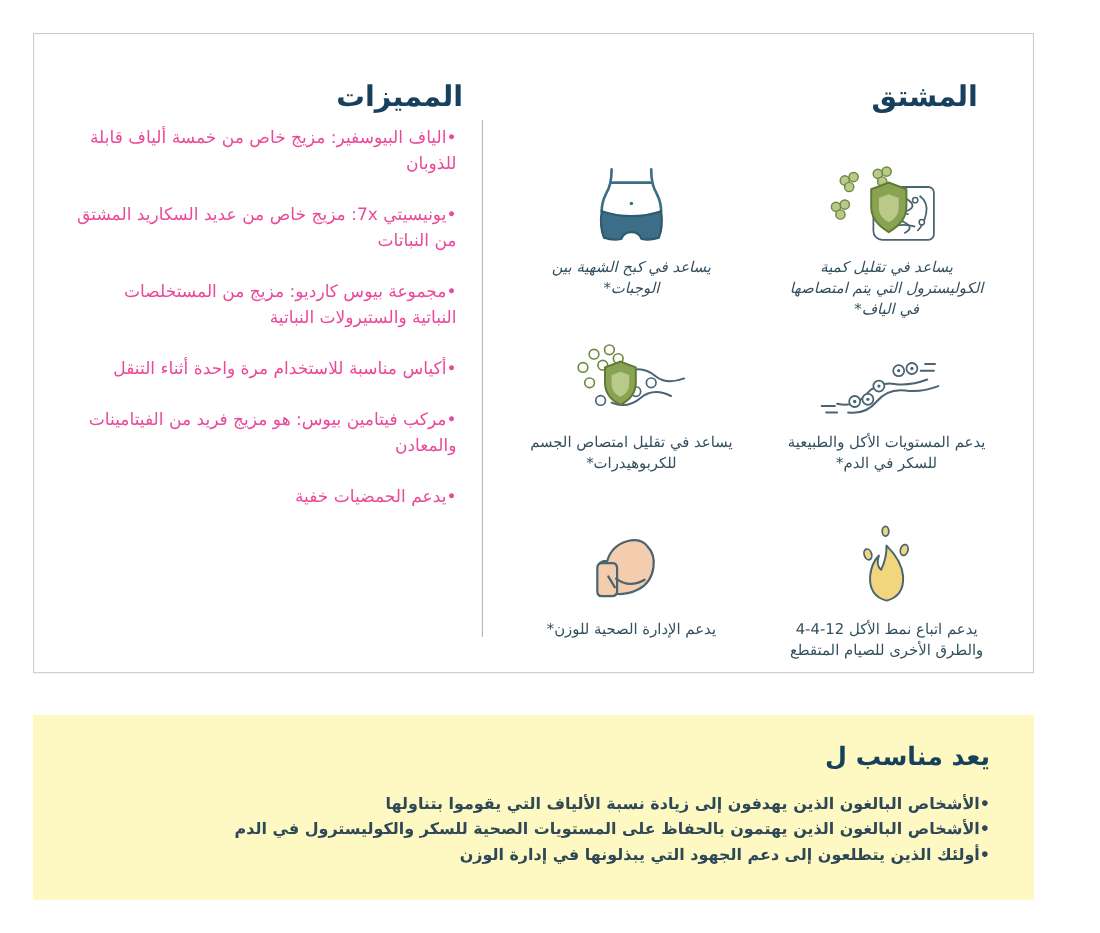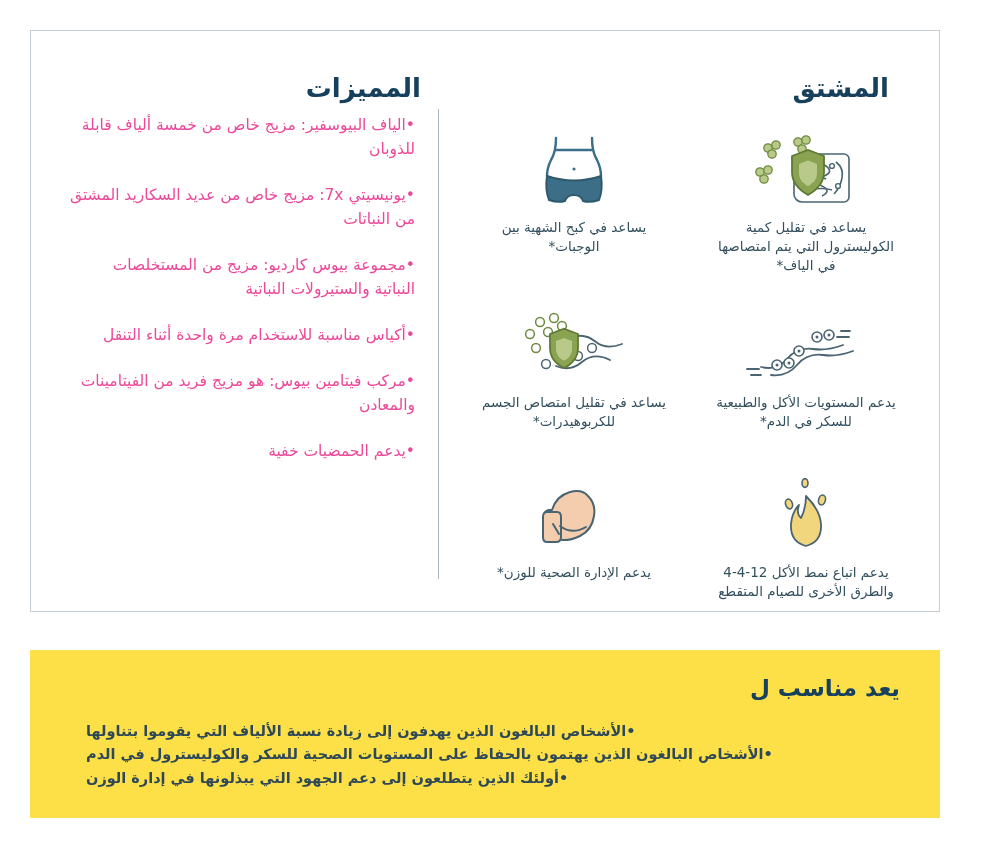--- a/index.html
+++ b/index.html
@@ -85,21 +85,21 @@
     width: 470px;
     height: 480px;
   }
   .benefit-cell {
     position: absolute;
     width: 230px;
     text-align: center;
   }
   .col-right { right: 0px; }
   .col-left  { right: 232px; }
-  .row-1 { top: 0px; }
+  .row-1 { top: 16px; font-style: italic; }
   .row-2 { top: 175px; }
   .row-3 { top: 345px; }
 
   .icon-wrap {
     height: 92px;
     display: flex;
     align-items: center;
     justify-content: center;
   }
   .icon-wrap svg { display: block; }
@@ -112,37 +112,37 @@
     padding: 0 22px;
   }
 
   
   .bottom-panel {
     position: absolute;
     left: 30px;
     top: 650px;
     width: 910px;
     height: 168px;
-    background: #fde047;
+    background: #fef9c3;
   }
   .bottom-title {
     position: absolute;
     right: 40px;
     top: 25px;
     font-size: 23px;
     font-weight: bold;
     color: #17405c;
     white-space: nowrap;
   }
   .bottom-list {
     position: absolute;
     right: 40px;
     top: 70px;
-    left: 56px;
-    text-align: left;
+    left: 44px;
+    text-align: right;
   }
   .bottom-item {
     font-size: 14.5px;
     line-height: 1.62;
     color: #2f4858;
     font-weight: bold;
     direction: rtl;
   }
 </style>
 </head>

